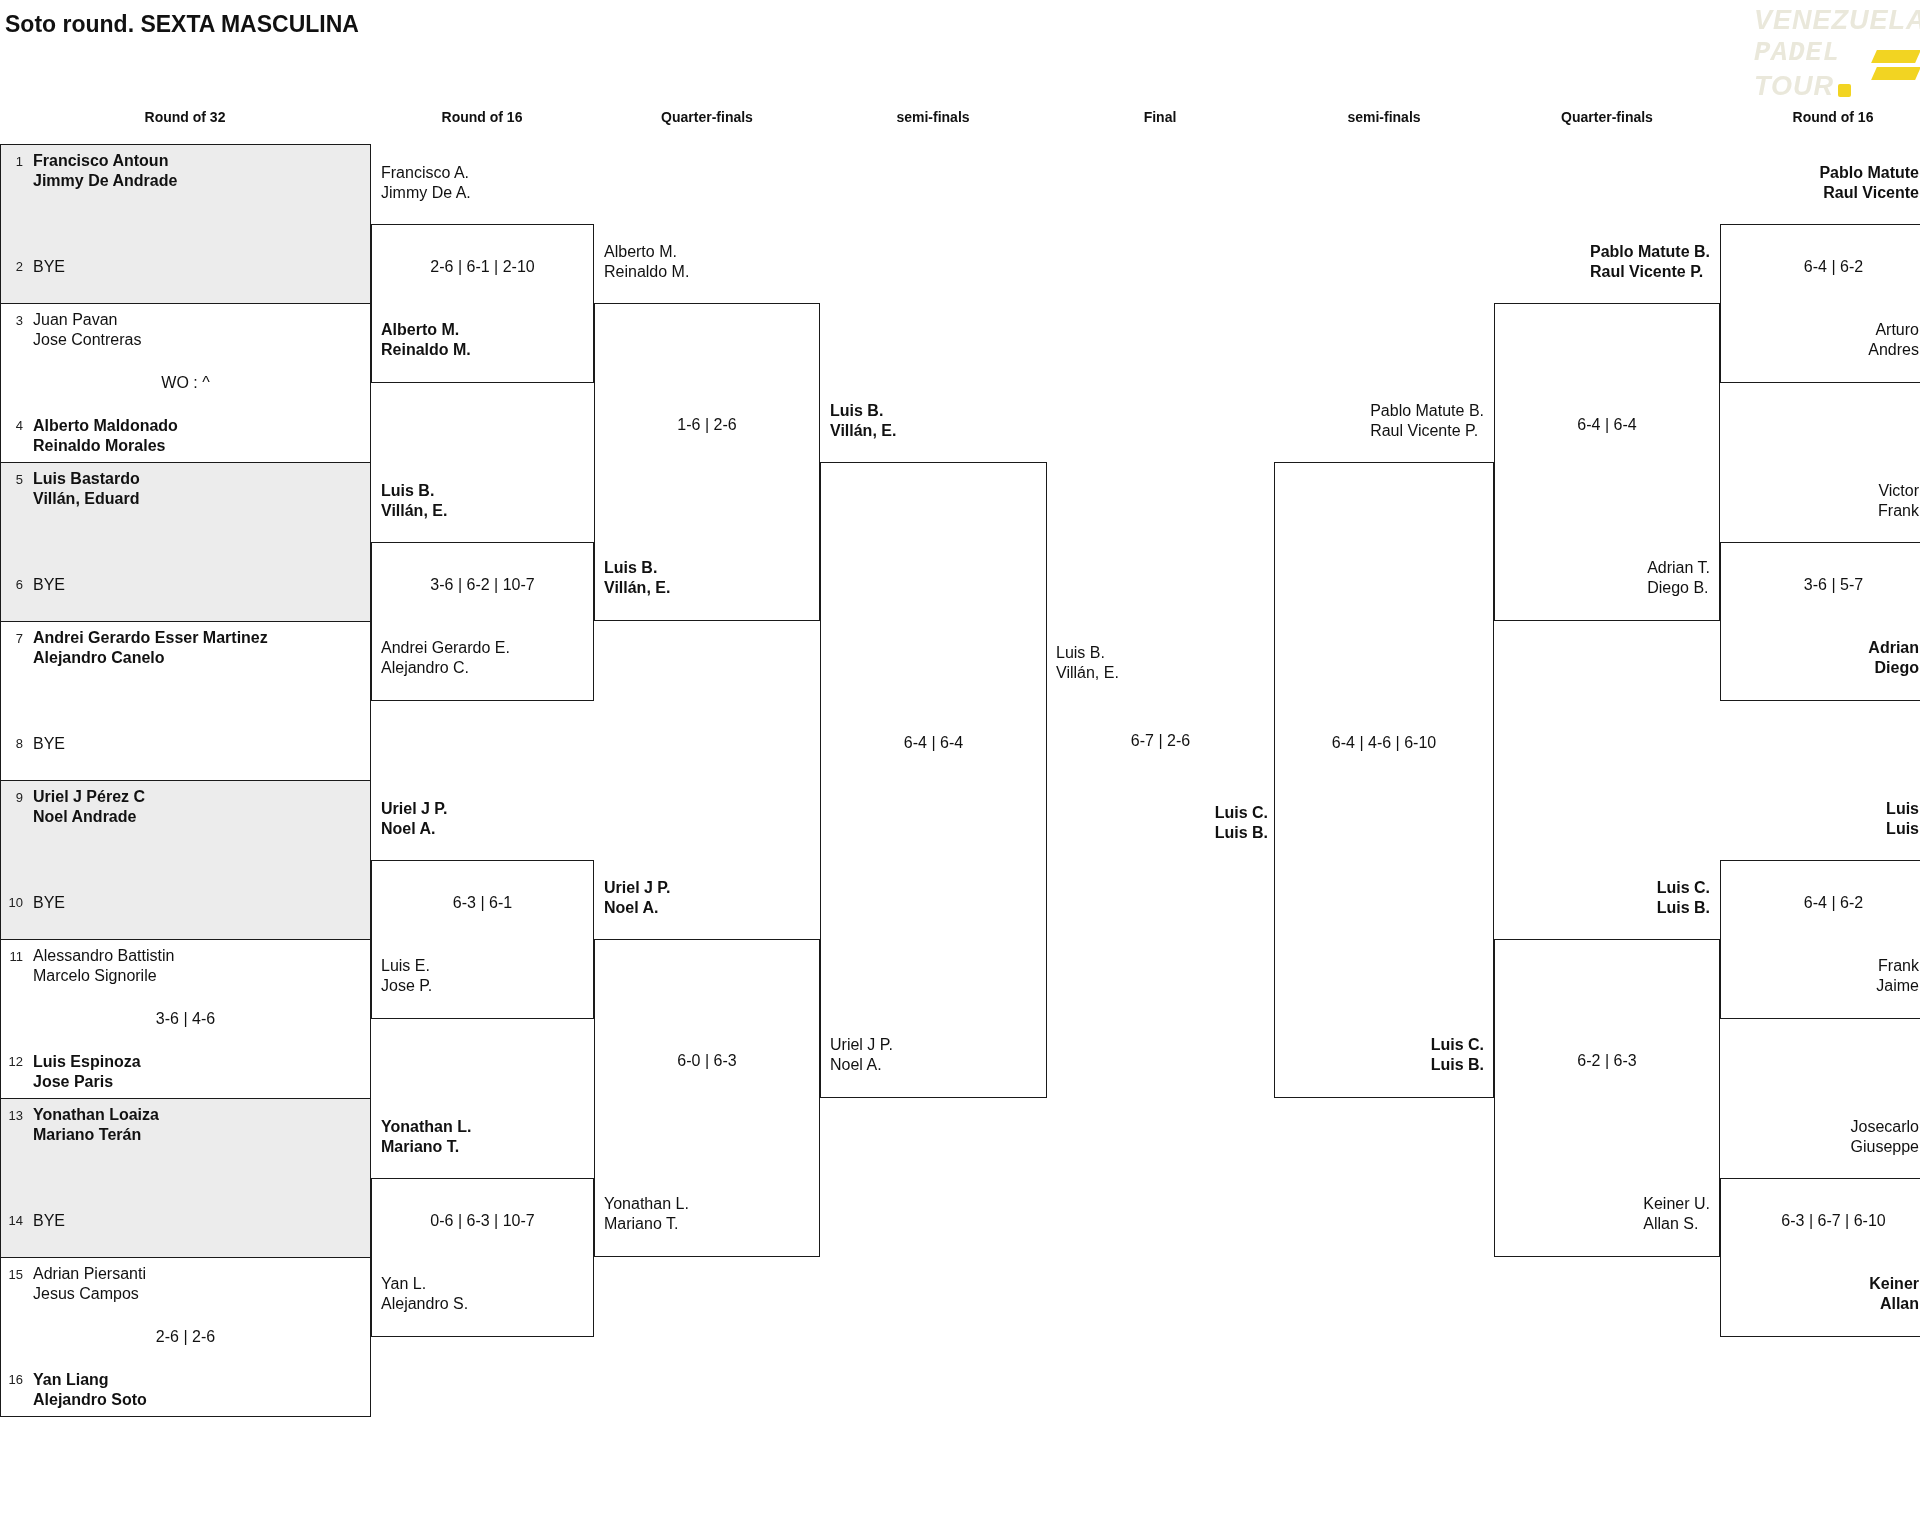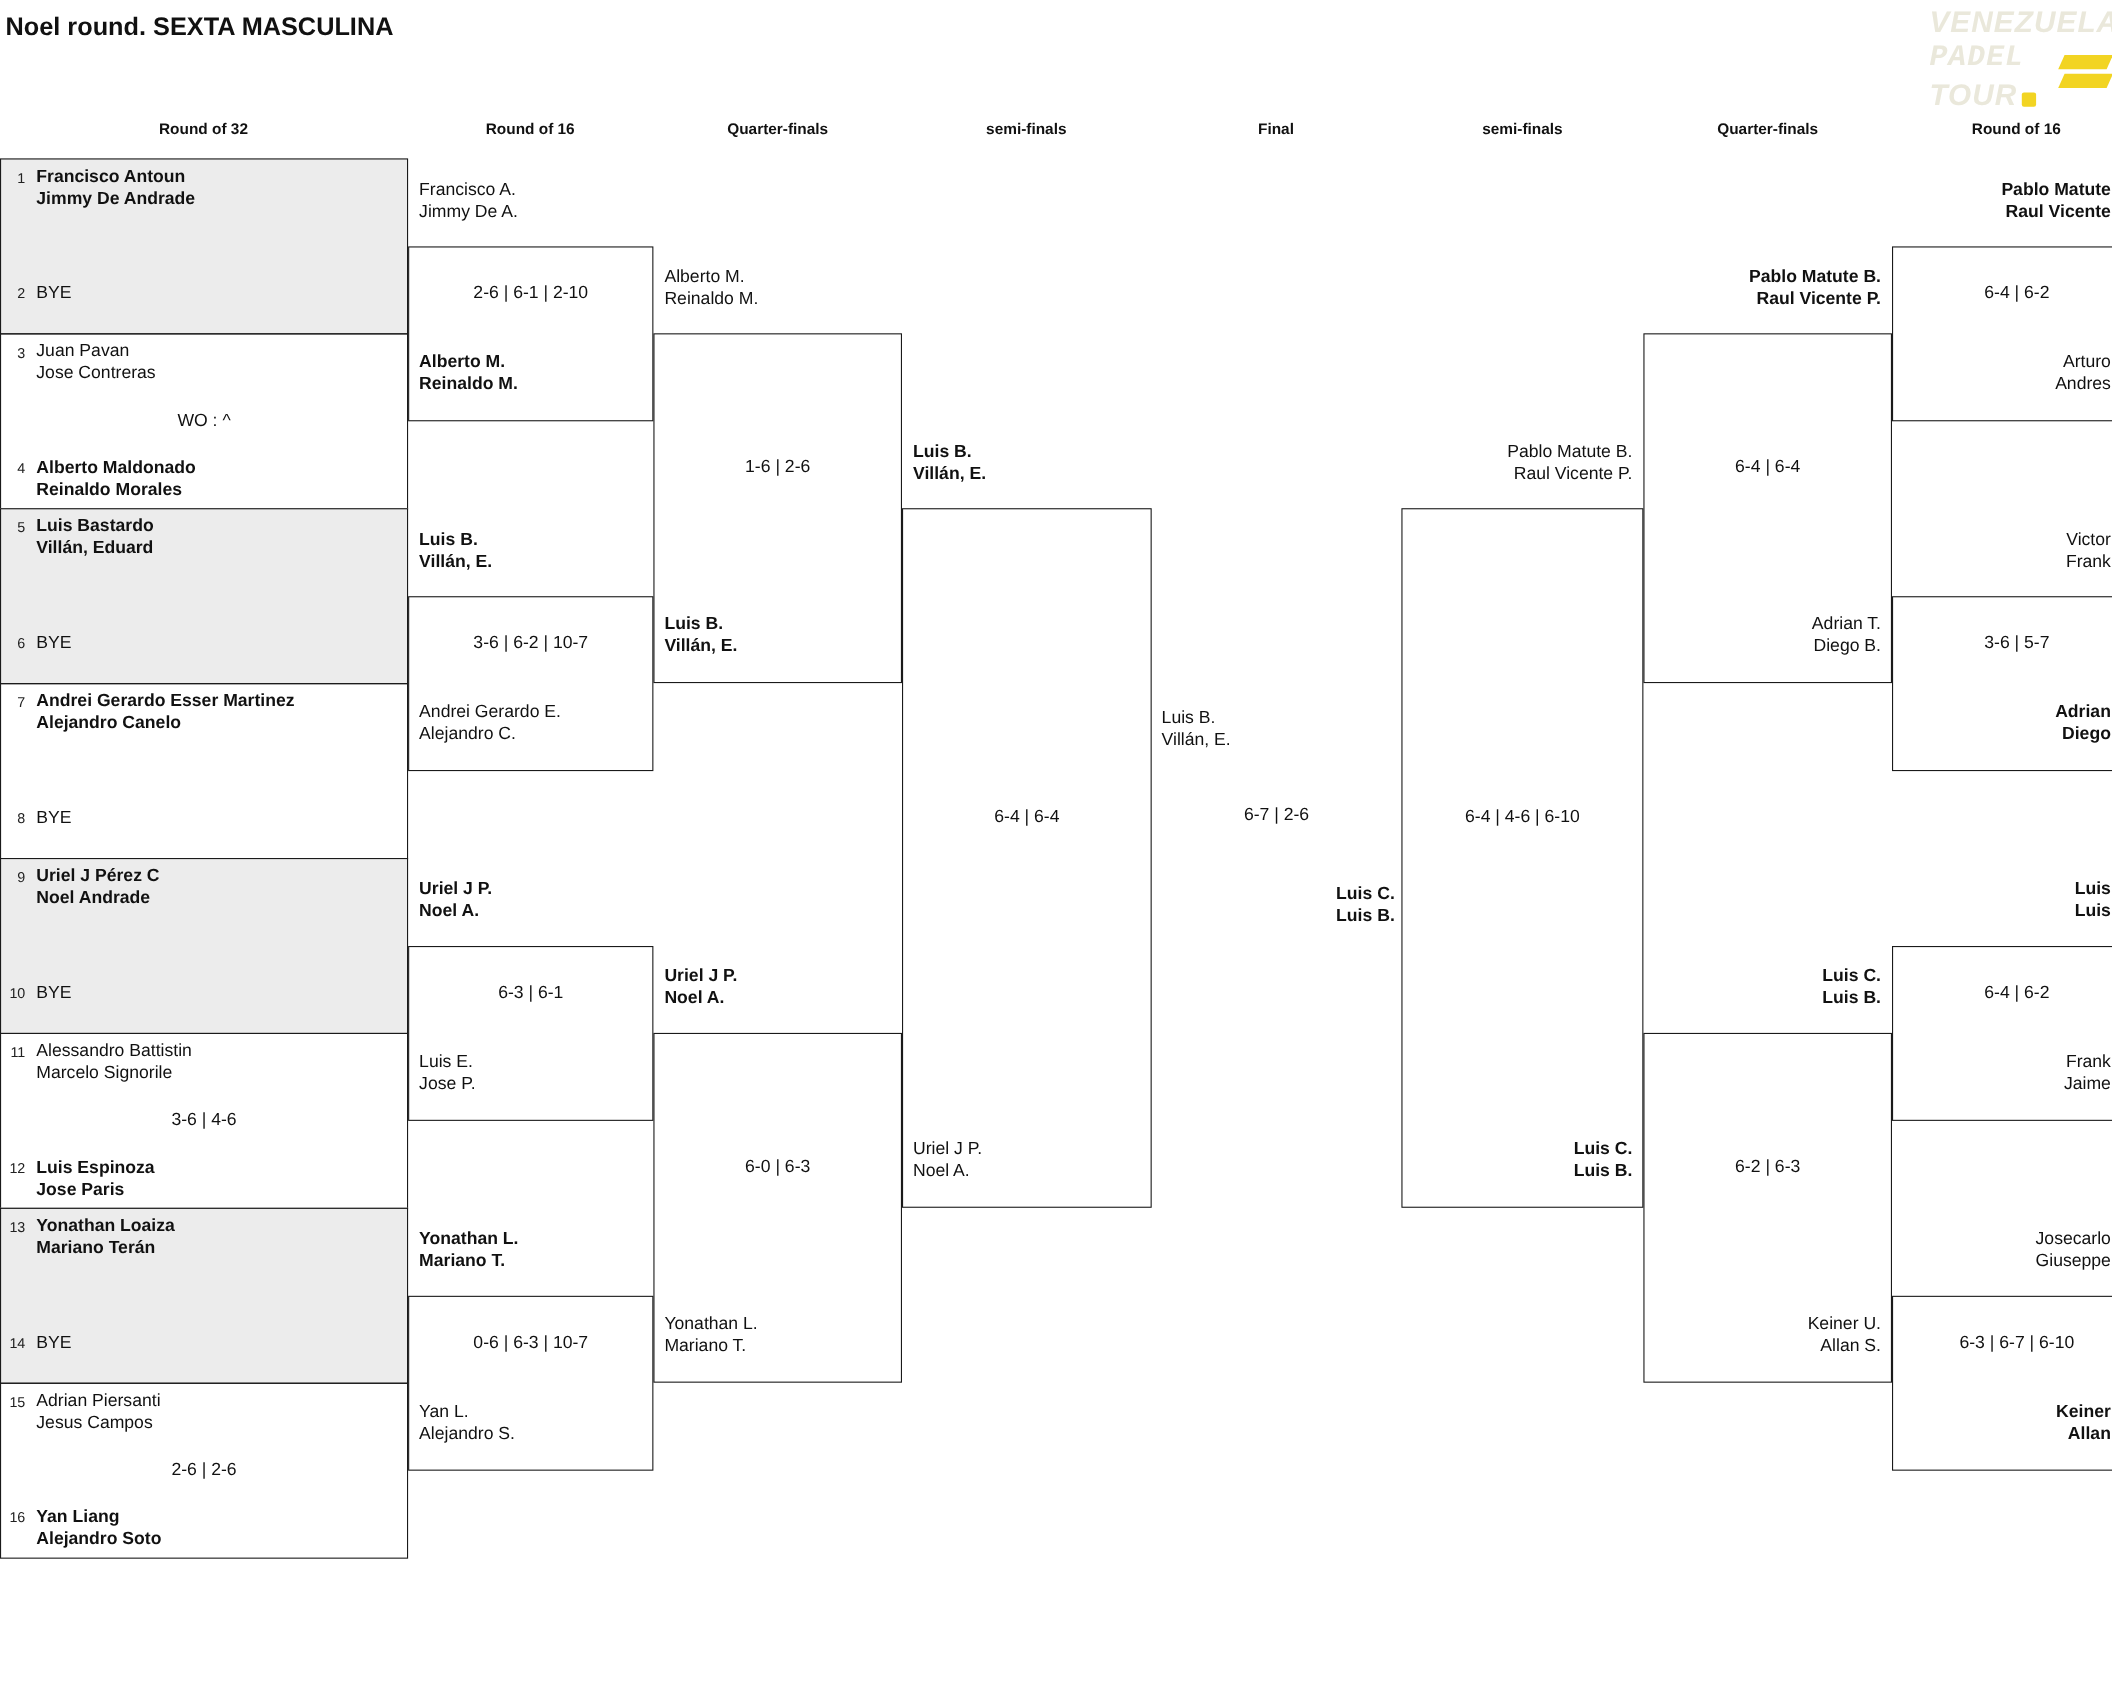--- a/index.html
+++ b/index.html
@@ -9,21 +9,21 @@
     font-family:"Liberation Sans", sans-serif;
   }
   .title { position:absolute; left:5px; top:8px; font-size:23px; font-weight:700; line-height:33px; }
   .hdr { position:absolute; top:109px; width:240px; text-align:center; font-size:14px; font-weight:600; }
   .box { position:absolute; border:1px solid #1a1a1a; box-sizing:border-box; background:transparent; }
   .shade { background:#ececec; }
   .team { position:absolute; font-size:16px; line-height:20px; white-space:nowrap; font-weight:400; }
   .team.w { font-weight:700; }
   .team div { height:20px; }
   .ta { left:9px; text-align:left; }
-  .tb { right:9px; text-align:right; }
+  .tb { right:9px; }
   .tedge { right:27px; text-align:right; }
   .pt1 { bottom:calc(100% + 22px); }
   .pt2 { bottom:22px; }
   .score { position:absolute; left:0; right:0; top:calc(50% - 47px); height:20px; text-align:center; font-size:16px; line-height:20px; }
   .r32 { left:0; width:371px; height:160px; }
   .r32t1 { top:6px; left:32px; }
   .r32t2 { bottom:6px; left:32px; }
   .mid { position:absolute; left:0; right:0; top:50%; margin-top:-10px; text-align:center; font-size:16px; line-height:20px; }
   .seed { position:absolute; left:0; width:22px; text-align:right; font-size:13px; line-height:18px; color:#222; }
   .s1 { top:8px; }
@@ -36,21 +36,21 @@
   .logo-line { position:absolute; left:0; font-size:27px; line-height:33px; font-weight:800; font-style:italic; letter-spacing:1px; color:#eae8db; white-space:nowrap; }
   .ll1 { top:0; } .ll2 { top:33px;font-family:Liberation Mono, monospace; } .ll3 { top:66px; }
   .logo-dot { position:absolute; left:84px; top:80px; width:13px; height:13px; background:#f2d422; border-radius:2px; }
   .logo-bar { position:absolute; right:2px; width:44px; height:13px; background:#f2d422; transform:skewX(-24deg); }
   .lb1 { top:46px; } .lb2 { top:63px; }
 </style>
 </head>
 <body>
 
 <div class="title">
-  <div>Noel round. SEXTA MASCULINA</div>
+  <div>Soto round. SEXTA MASCULINA</div>
 </div>
 
 <div class="logo">
   <div class="logo-line ll1">VENEZUELA</div>
   <div class="logo-line ll2">PADEL</div>
   <div class="logo-line ll3">TOUR</div>
   <div class="logo-dot"></div>
   <div class="logo-bar lb1"></div>
   <div class="logo-bar lb2"></div>
 </div>

